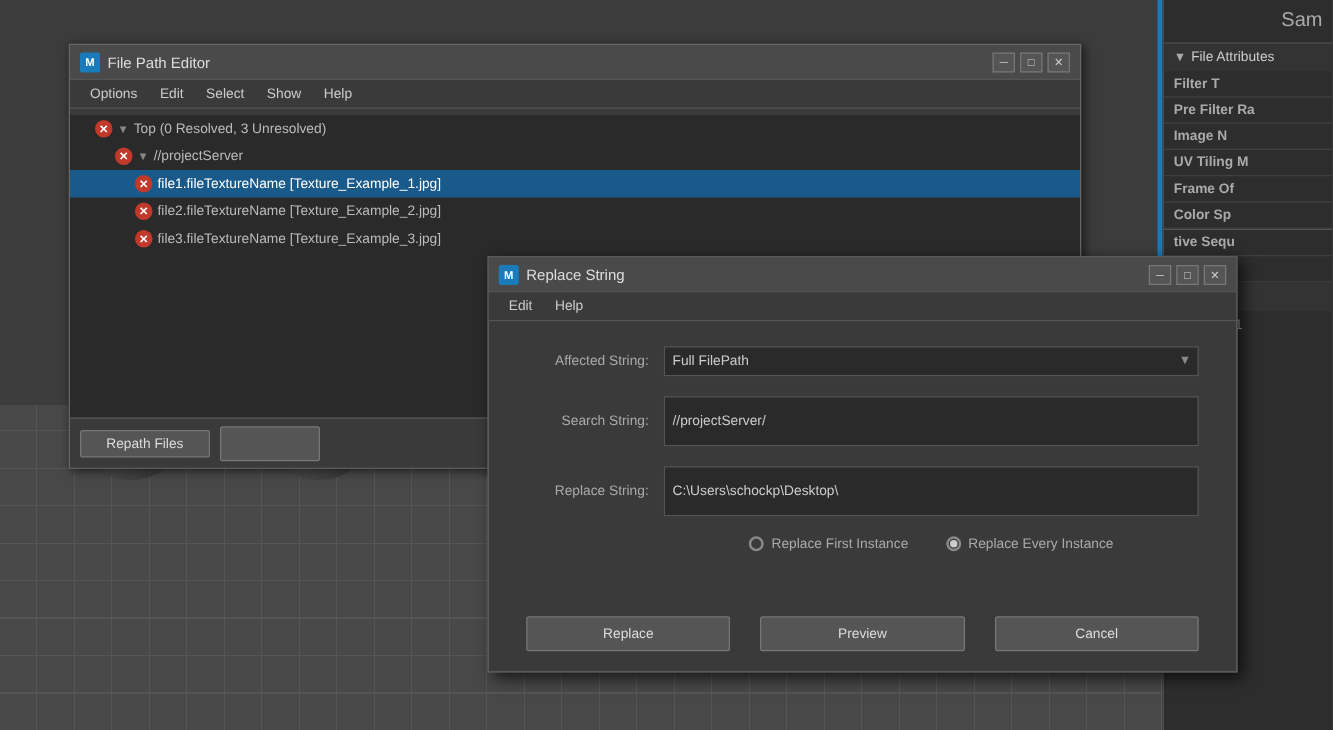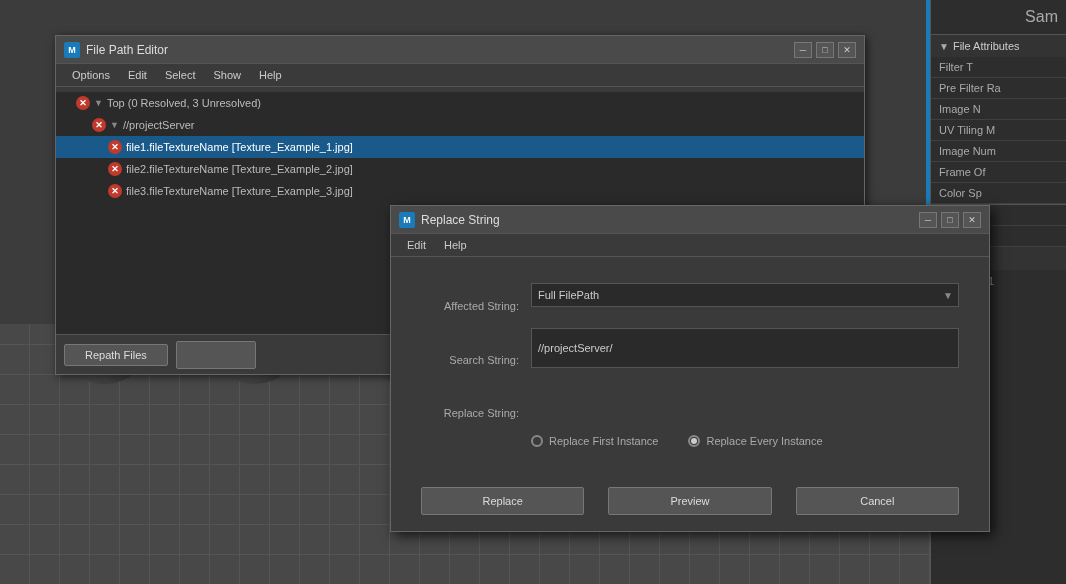--- a/index.html
+++ b/index.html
@@ -103,20 +103,21 @@
     .right-panel-header .arrow {
       margin-right: 4px;
       color: #aaa;
       font-size: 10px;
     }
     .right-panel-row {
       padding: 4px 8px;
       font-size: 11px;
       color: #aaa;
       border-bottom: 1px solid #404040;
+      font-weight: bold;
     }
     .blue-bar {
       position: absolute;
       top: 0;
       right: 136px;
       width: 4px;
       height: 400px;
       background: #1a7bba;
     }
     .right-panel-effects {
@@ -312,21 +313,20 @@
       align-items: center;
       margin-bottom: 16px;
     }
     .form-label {
       width: 110px;
       text-align: right;
       padding-right: 12px;
       font-size: 11px;
       color: #aaa;
       flex-shrink: 0;
-      margin-top: 23px;
     }
     .form-input {
       flex: 1;
       height: 40px;
       background: #2a2a2a;
       border: 1px solid #555;
       color: #ccc;
       padding: 2px 6px;
       font-size: 11px;
     }
@@ -349,22 +349,23 @@
       right: 6px;
       top: 50%;
       transform: translateY(-50%);
       font-size: 10px;
       color: #888;
       pointer-events: none;
     }
     .radio-row {
       display: flex;
       align-items: center;
+      justify-content: center;
       gap: 30px;
-      margin-bottom: 20px;
+      margin-bottom: 32px;
       padding-left: 110px;
     }
     .radio-option {
       display: flex;
       align-items: center;
       gap: 6px;
       font-size: 11px;
       color: #aaa;
       cursor: pointer;
     }
@@ -437,23 +438,20 @@
       <span>Filter T</span>
     </div>
     <div class="right-panel-row">
       <span>Pre Filter Ra</span>
     </div>
     <div class="right-panel-row">
       <span>Image N</span>
     </div>
     <div class="right-panel-row">
       <span>UV Tiling M</span>
-    </div>
-    <div class="right-panel-row">
-      <span>Image Num</span>
     </div>
     <div class="right-panel-row">
       <span>Frame Of</span>
     </div>
     <div class="right-panel-row">
       <span>Color Sp</span>
     </div>
   </div>
   <div class="right-panel-row">
     <span>tive Sequ</span>
@@ -565,20 +563,21 @@
       </div>
     </div>
 
     <div class="form-row">
       <label class="form-label">Search String:</label>
       <input class="form-input" type="text" value="//projectServer/" style="">
     </div>
 
     <div class="form-row">
       <label class="form-label">Replace String:</label>
+      <input class="form-input" type="text" value="C:\Users\schockp\Desktop\" style="">
     </div>
 
     <div class="radio-row">
       <div class="radio-option">
         <div class="radio-dot"></div>
         <span>Replace First Instance</span>
       </div>
       <div class="radio-option">
         <div class="radio-dot selected"></div>
         <span>Replace Every Instance</span>

